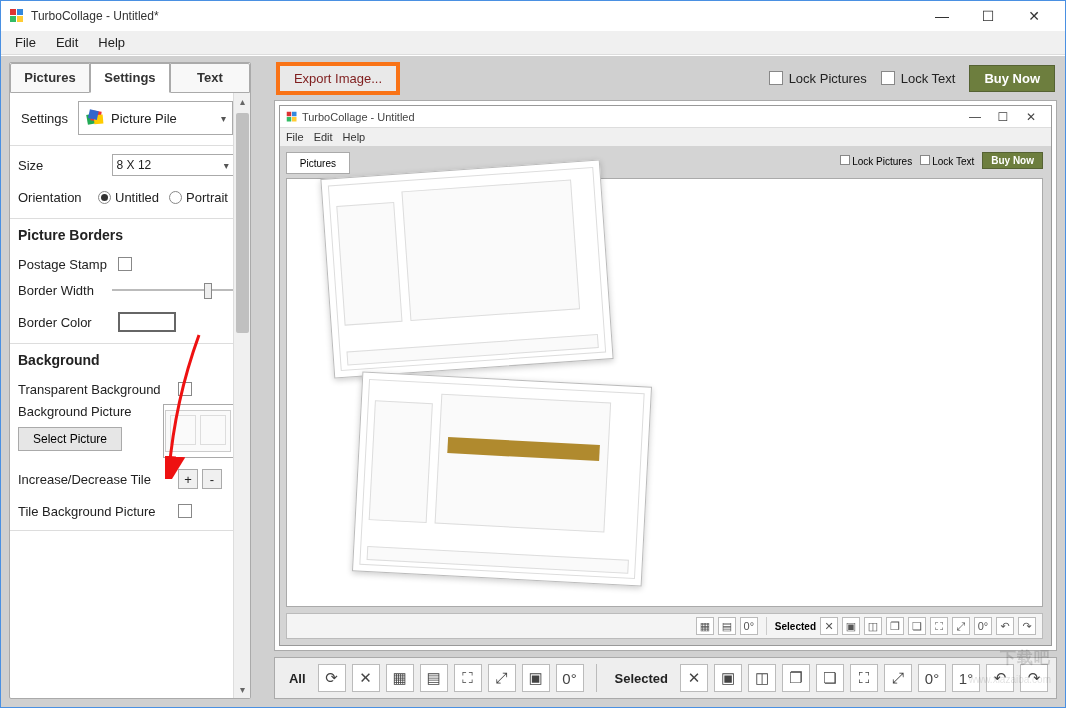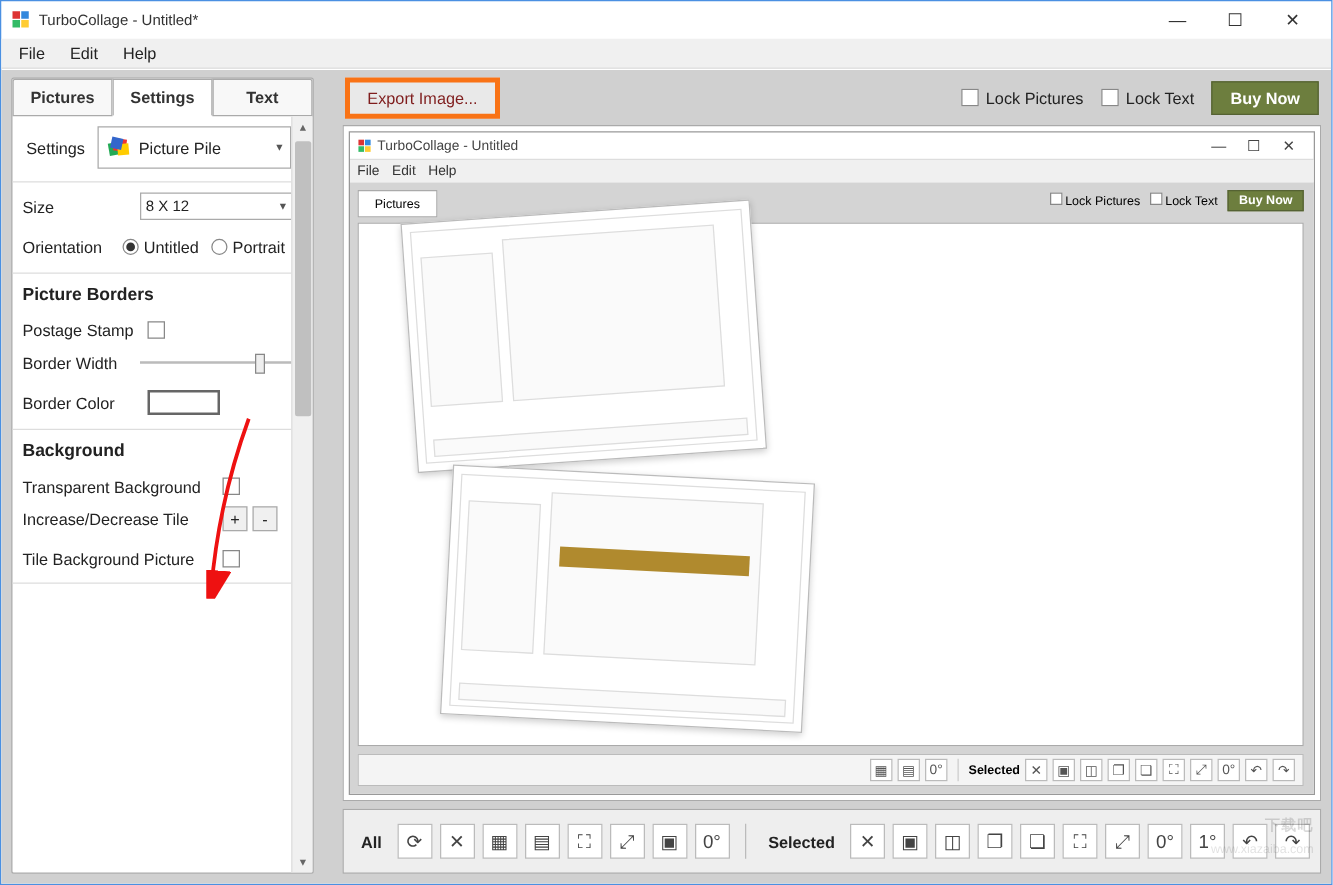--- a/index.html
+++ b/index.html
@@ -86,27 +86,27 @@
 .mini-canvas { position:absolute; left:6px; right:8px; top:32px; bottom:38px; background:#fff; border:1px solid #aaa; }
 .pile-img { position:absolute; background:#fff; border:1px solid #bbb; box-shadow:0 2px 6px rgba(0,0,0,0.2); }
 .pile-inner { position:absolute; inset:6px; border:1px solid #ddd; }
 .pile-panel{ position:absolute; border:1px solid #ddd; background:#fafafa; }
 .drag-hint { position:absolute; left:10px; bottom:16px; font-size:10px; color:#666; }
 .mini-bottom-toolbar { position:absolute; left:6px; right:8px; bottom:6px; height:26px; background:#f4f4f4; border:1px solid #bbb; display:flex; align-items:center; font-size:10px; padding:0 6px; gap:4px; }
 .mini-bottom-toolbar .sep{ width:1px; height:18px; background:#ccc; margin:0 4px; }
 .icon-box { width:18px; height:18px; border:1px solid #bbb; background:#fff; display:inline-flex; align-items:center; justify-content:center; font-size:11px; color:#555; }
 
 
-.bottom-bar { height:52px; background:#eee; border:1px solid #aaa; display:flex; align-items:center; padding:0 8px; gap:6px; font-size:13px; }
+.bottom-bar { height:42px; background:#eee; border:1px solid #aaa; display:flex; align-items:center; padding:0 8px; gap:6px; font-size:13px; }
 .bottom-bar .tool-btn { width:28px; height:28px; border:1px solid #bbb; background:#fff; display:inline-flex; align-items:center; justify-content:center; font-size:15px; color:#444; }
 .bottom-bar .sep { width:1px; height:28px; background:#bbb; margin:0 6px; }
 .bottom-bar .group-label{ font-weight:bold; margin:0 6px; color:#222; }
 
 
-.watermark { position:absolute; right:14px; bottom:38px; font-size:12px; color:rgba(0,0,0,0.15); font-weight:bold; z-index:600; letter-spacing:1px; }
+.watermark { position:absolute; right:14px; bottom:38px; font-size:16px; color:rgba(0,0,0,0.15); font-weight:bold; z-index:600; letter-spacing:1px; }
 .watermark-sub { position:absolute; right:14px; bottom:22px; font-size:10px; color:rgba(0,0,0,0.12); z-index:600; }
 </style>
 </head>
 <body>
 
 <div class="titlebar">
   <span class="app-icon">
     <svg viewBox="0 0 16 16">
         <rect x="1" y="1" width="6" height="6" fill="#d33"></rect>
         <rect x="8" y="1" width="6" height="6" fill="#38d"></rect>
@@ -187,20 +187,32 @@
             <span class="lbl">Border Color</span>
           <div class="color-swatch"></div>
         </div>
         <div class="hr"></div>
 
         <div class="sect-title">Background</div>
         <div class="row tight">
             <span class="lbl" style="width:160px;">Transparent Background</span>
             <span class="checkbox"></span>
           </div>
+        <div class="row" style="align-items:flex-start;">
+          <div style="width:160px;">
+            <div style="margin-bottom:8px;">Background Picture</div>
+            <button class="btn-small">Select Picture</button>
+          </div>
+          <div class="bg-thumb">
+            <div class="inner">
+              <div style="position:absolute;left:4px;top:4px;width:26px;height:30px;border:1px solid #ddd;"></div>
+              <div style="position:absolute;right:4px;top:4px;width:26px;height:30px;border:1px solid #ddd;"></div>
+            </div>
+          </div>
+        </div>
         <div class="row">
             <span class="lbl" style="width:160px;">Increase/Decrease Tile</span>
           <span class="pm-btn">+</span>
           <span class="pm-btn">-</span>
         </div>
         <div class="row tight" style="margin-top:10px;">
             <span class="lbl" style="width:160px;">Tile Background Picture</span>
             <span class="checkbox"></span>
           </div>
         <div class="hr"></div>

